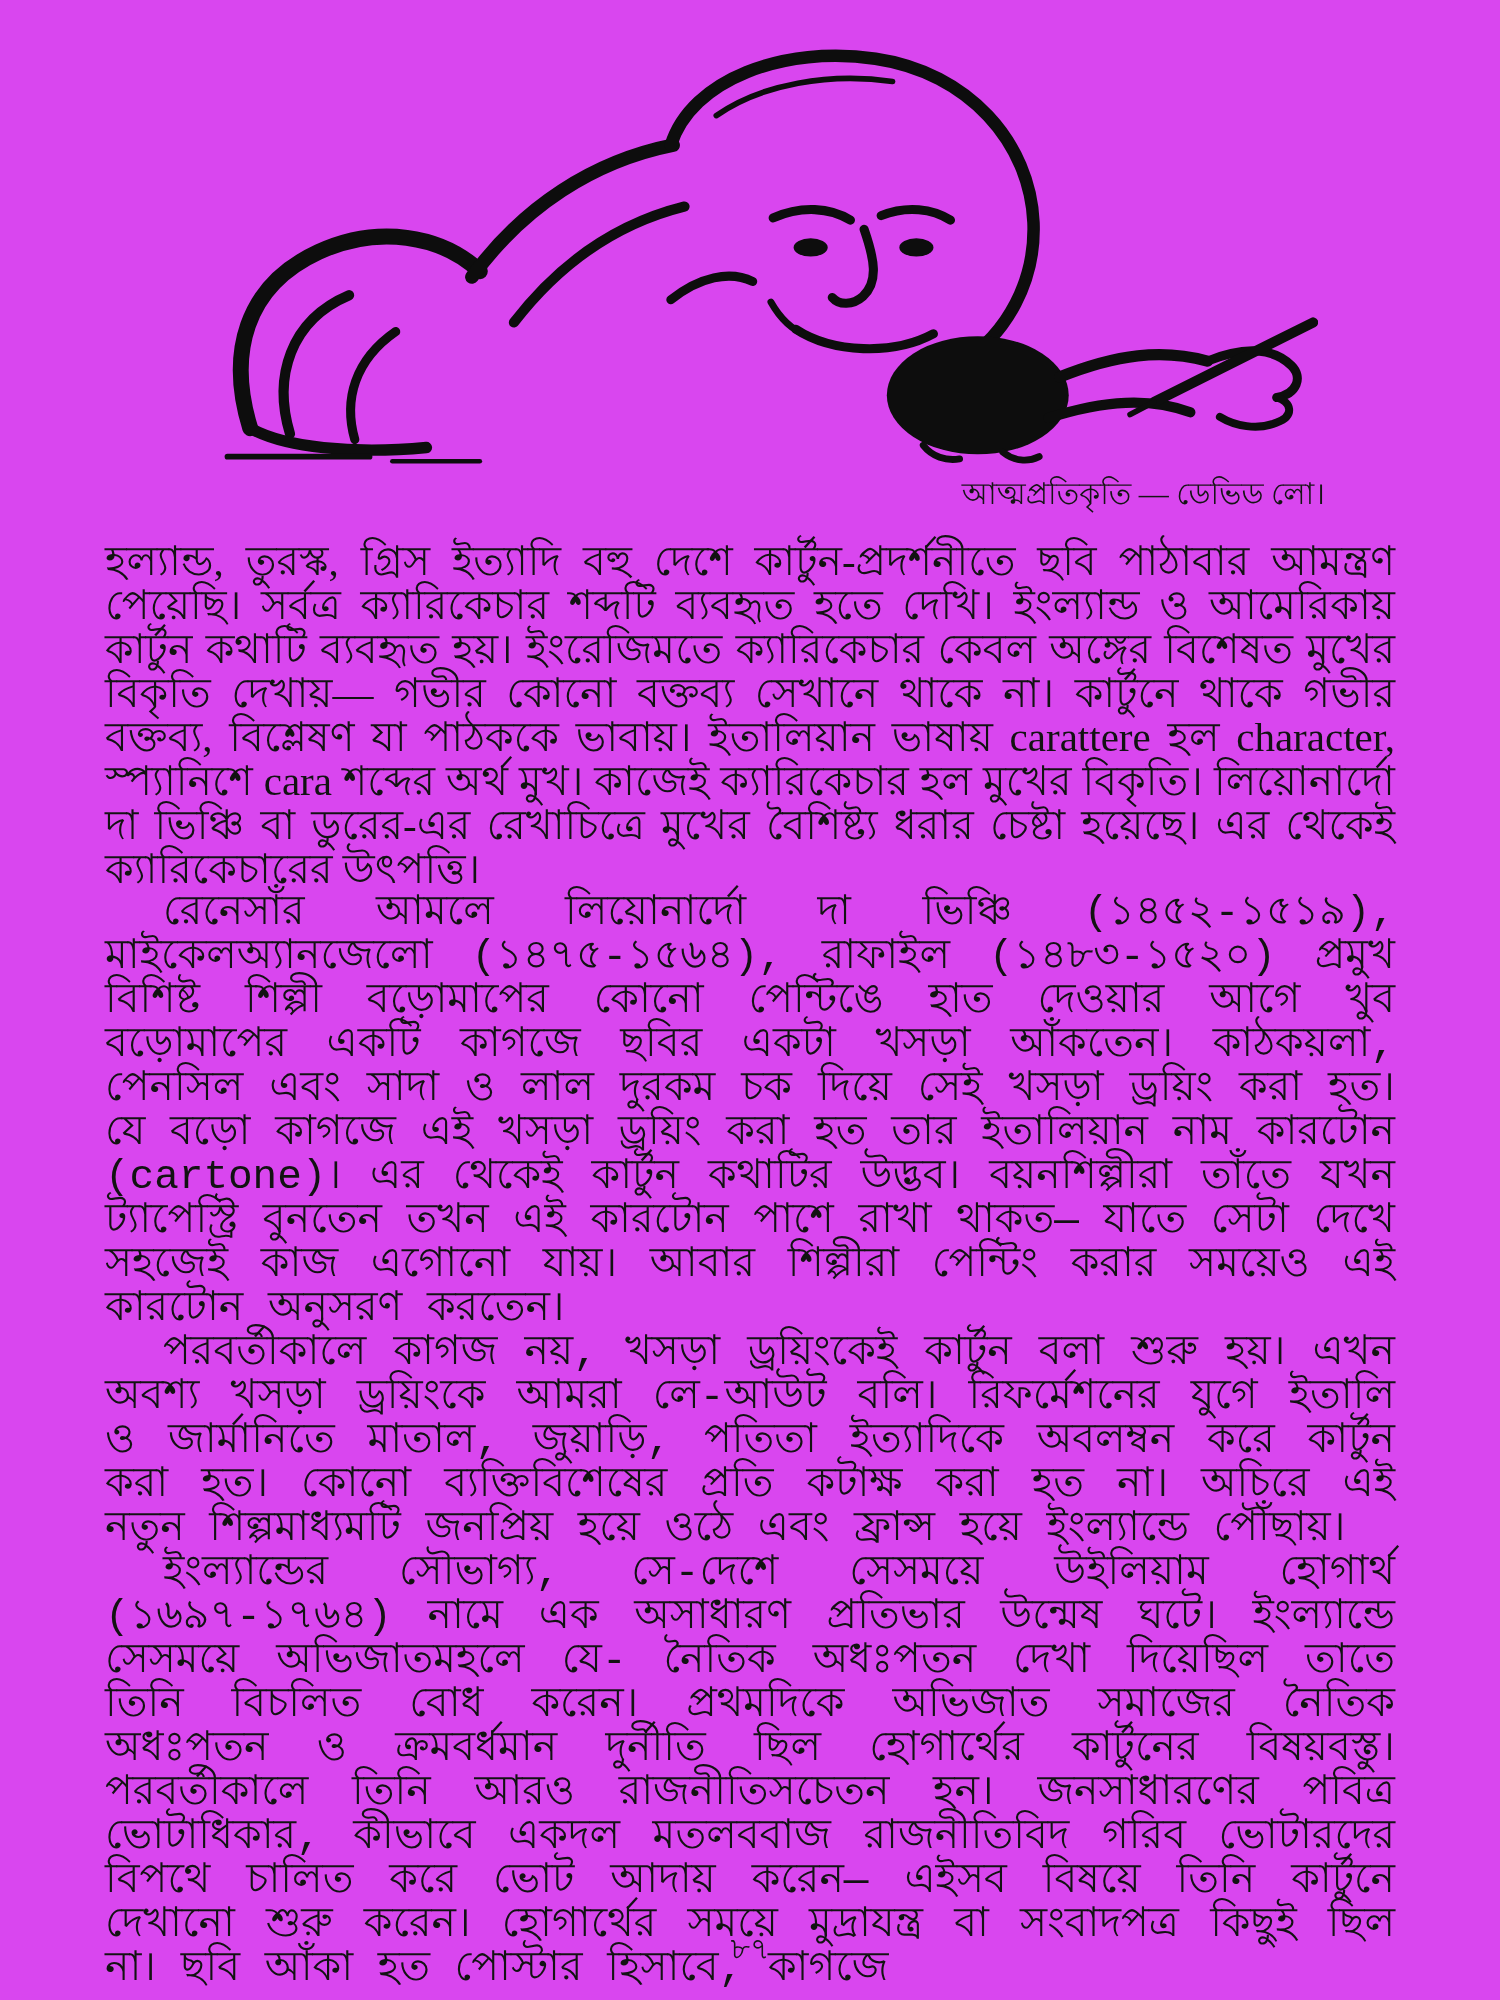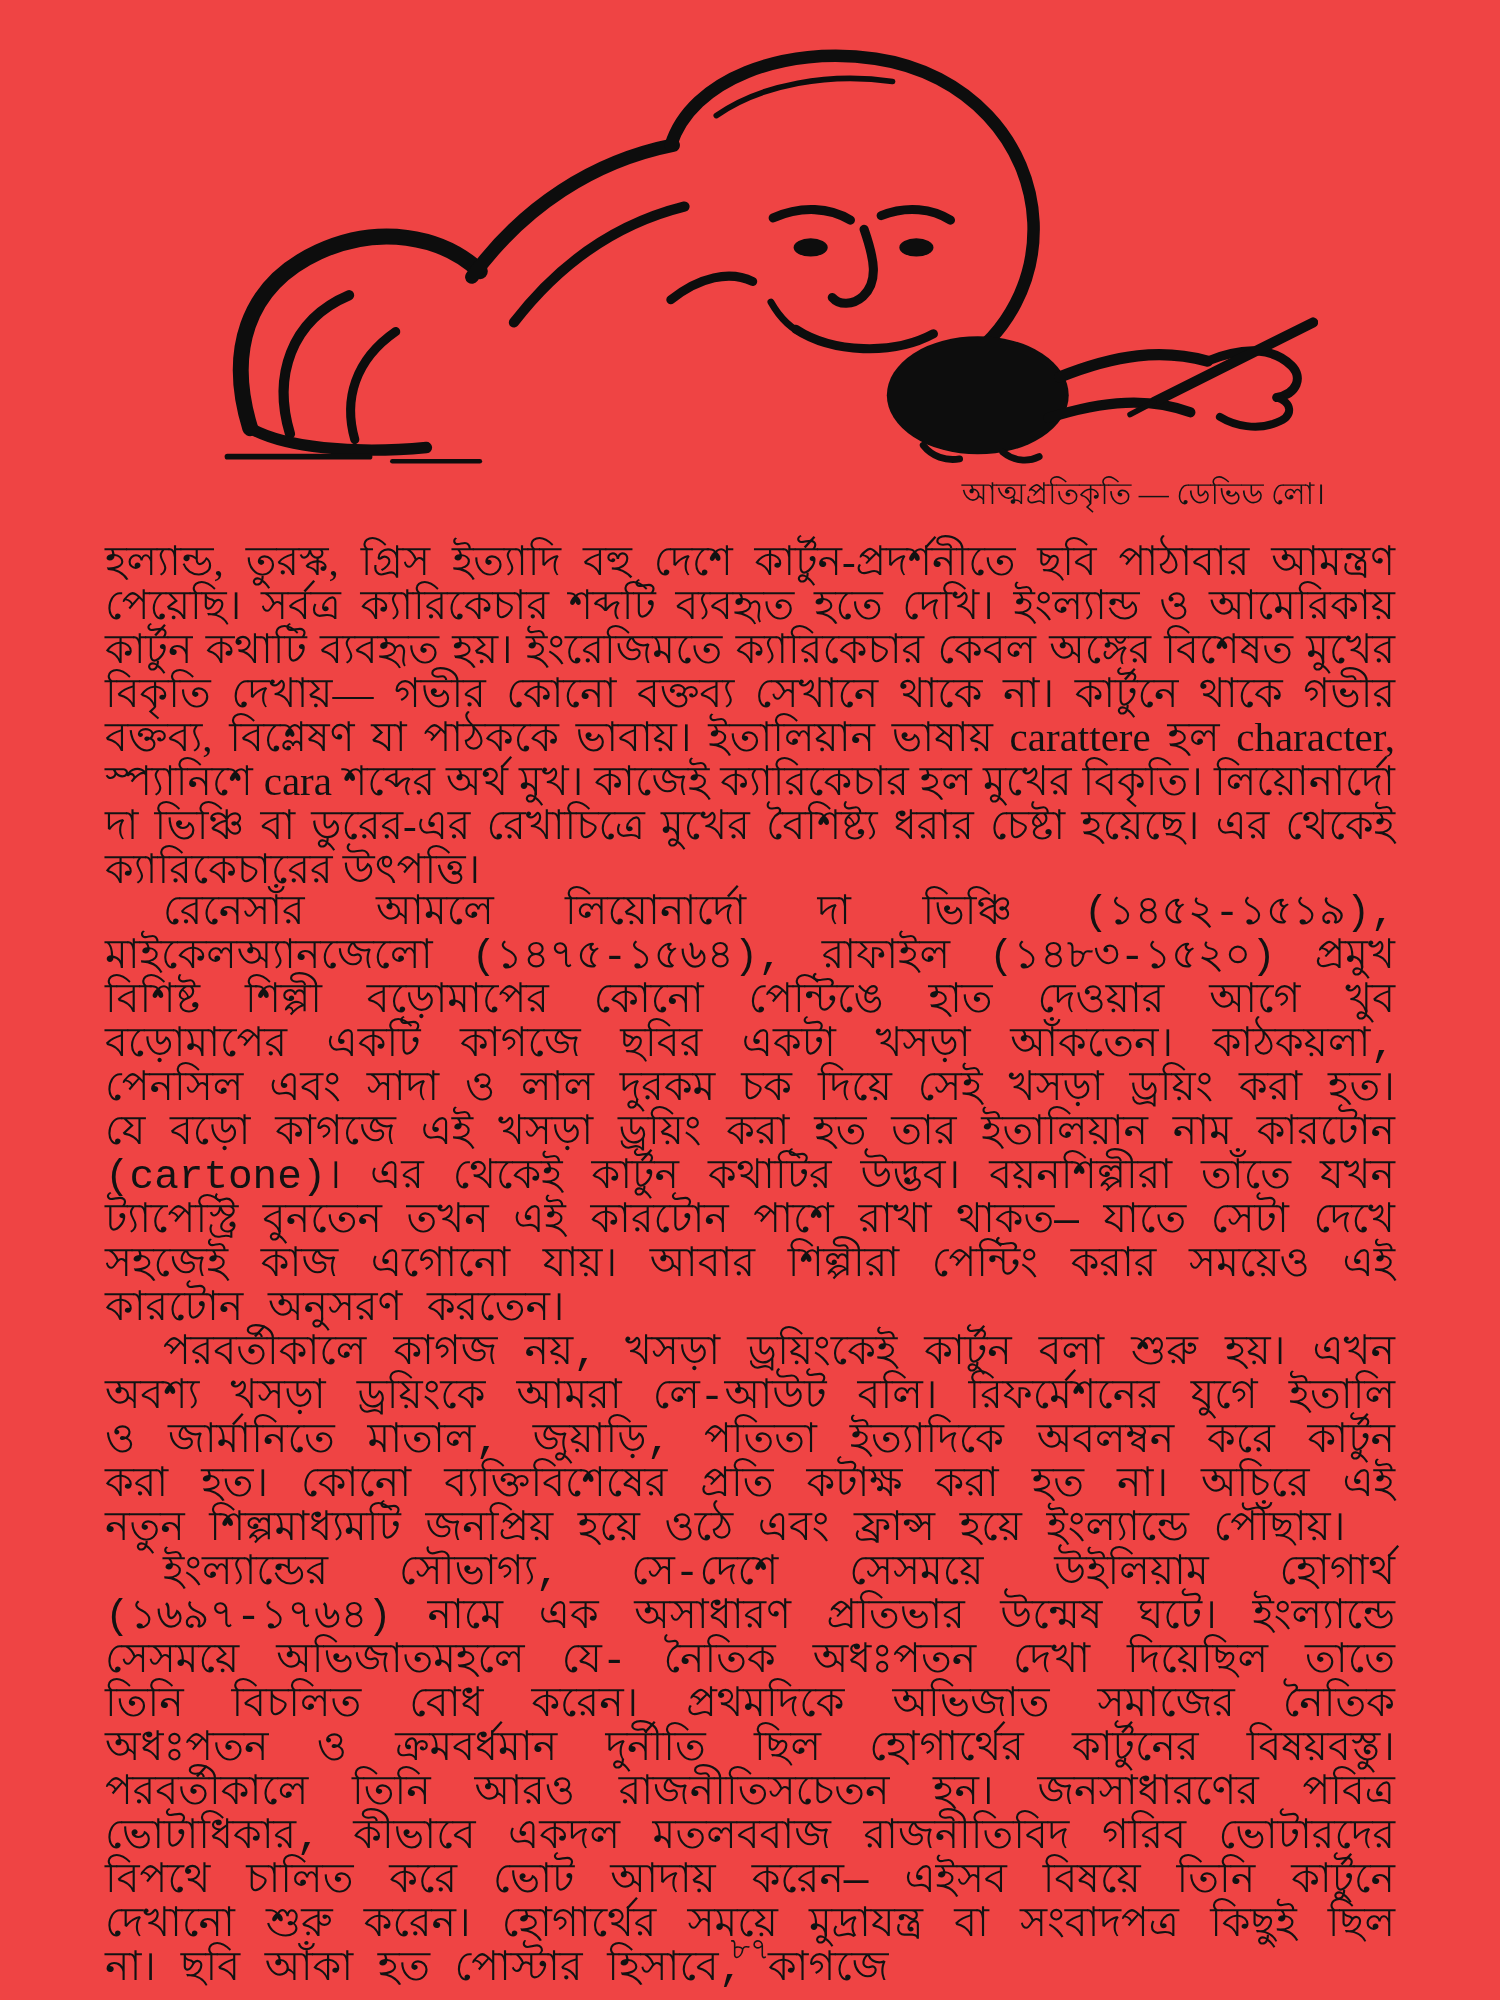--- a/index.html
+++ b/index.html
@@ -5,21 +5,21 @@
   html, body {
     margin: 0;
     padding: 0;
     background: #e8e8e8;
   }
   .page {
     position: relative;
     width: 1500px;
     height: 2000px;
     margin: 0 auto;
-    background: #ef4444;
+    background: #d946ef;
     color: #111;
     font-family: "Liberation Serif", "DejaVu Serif", serif;
     box-sizing: border-box;
     padding: 36px 105px 0 105px;
     overflow: hidden;
   }
   .illustration {
     margin: 0;
     width: 100%;
     height: 432px;

